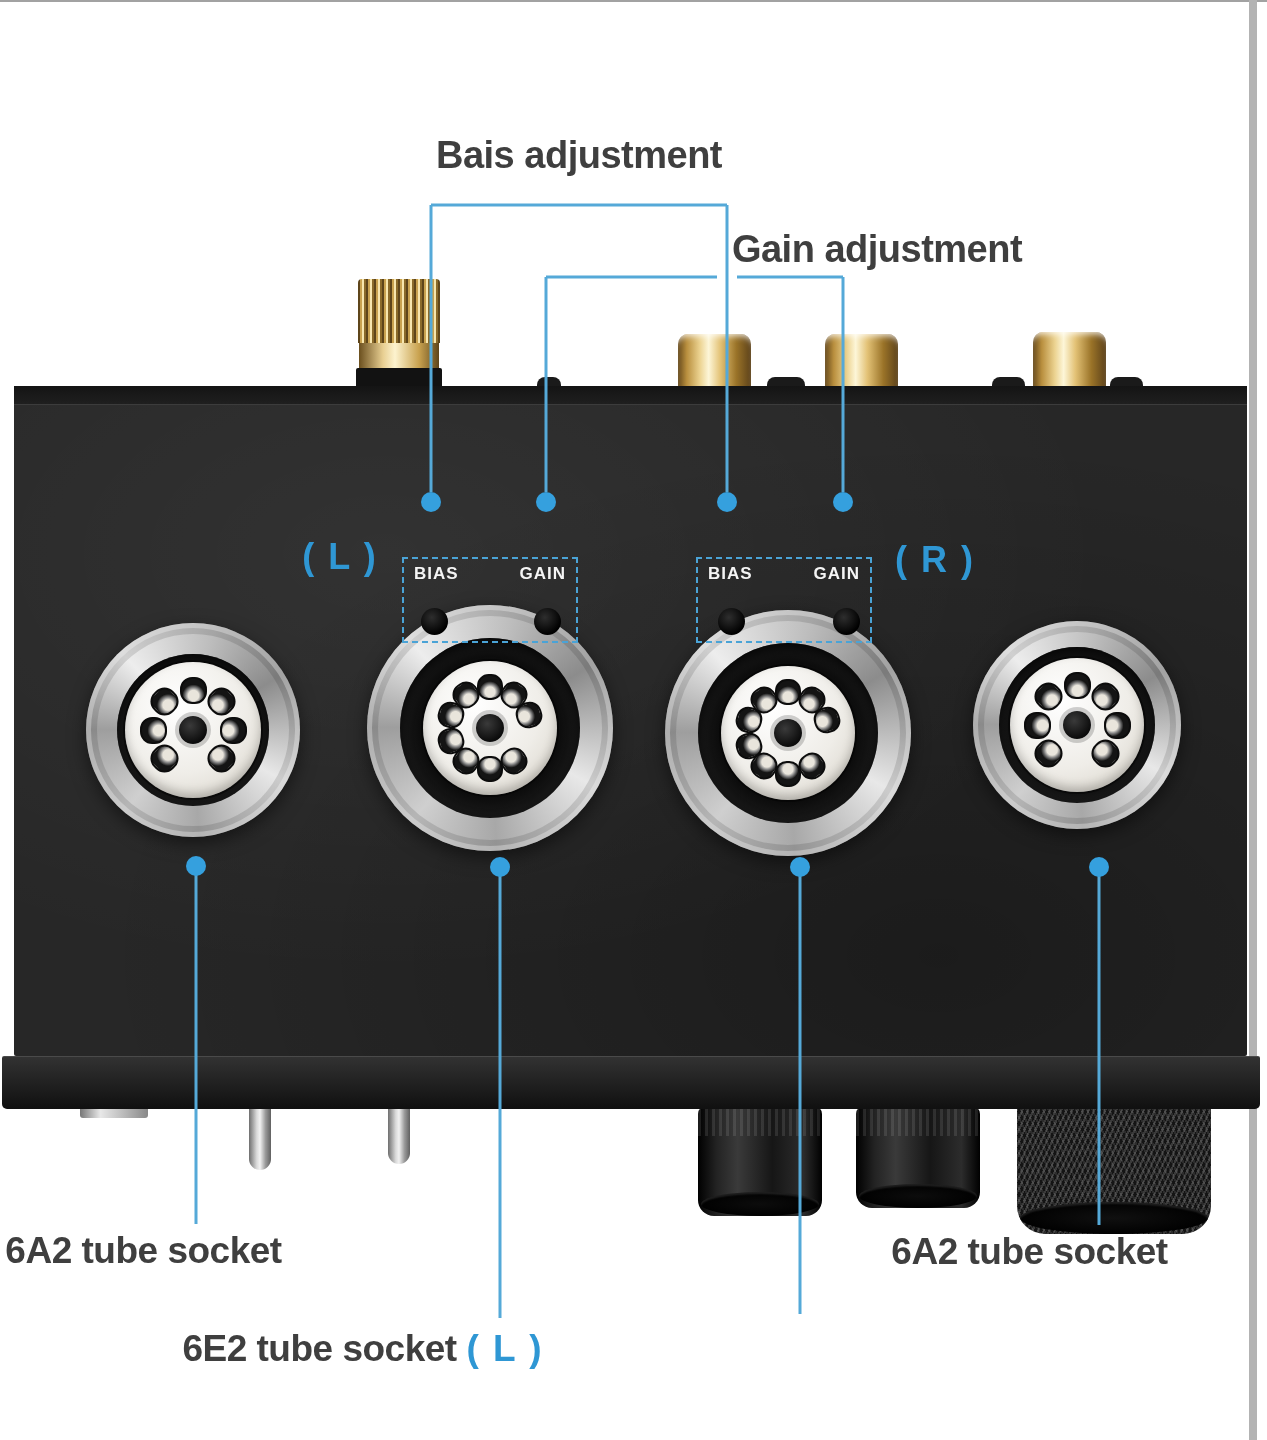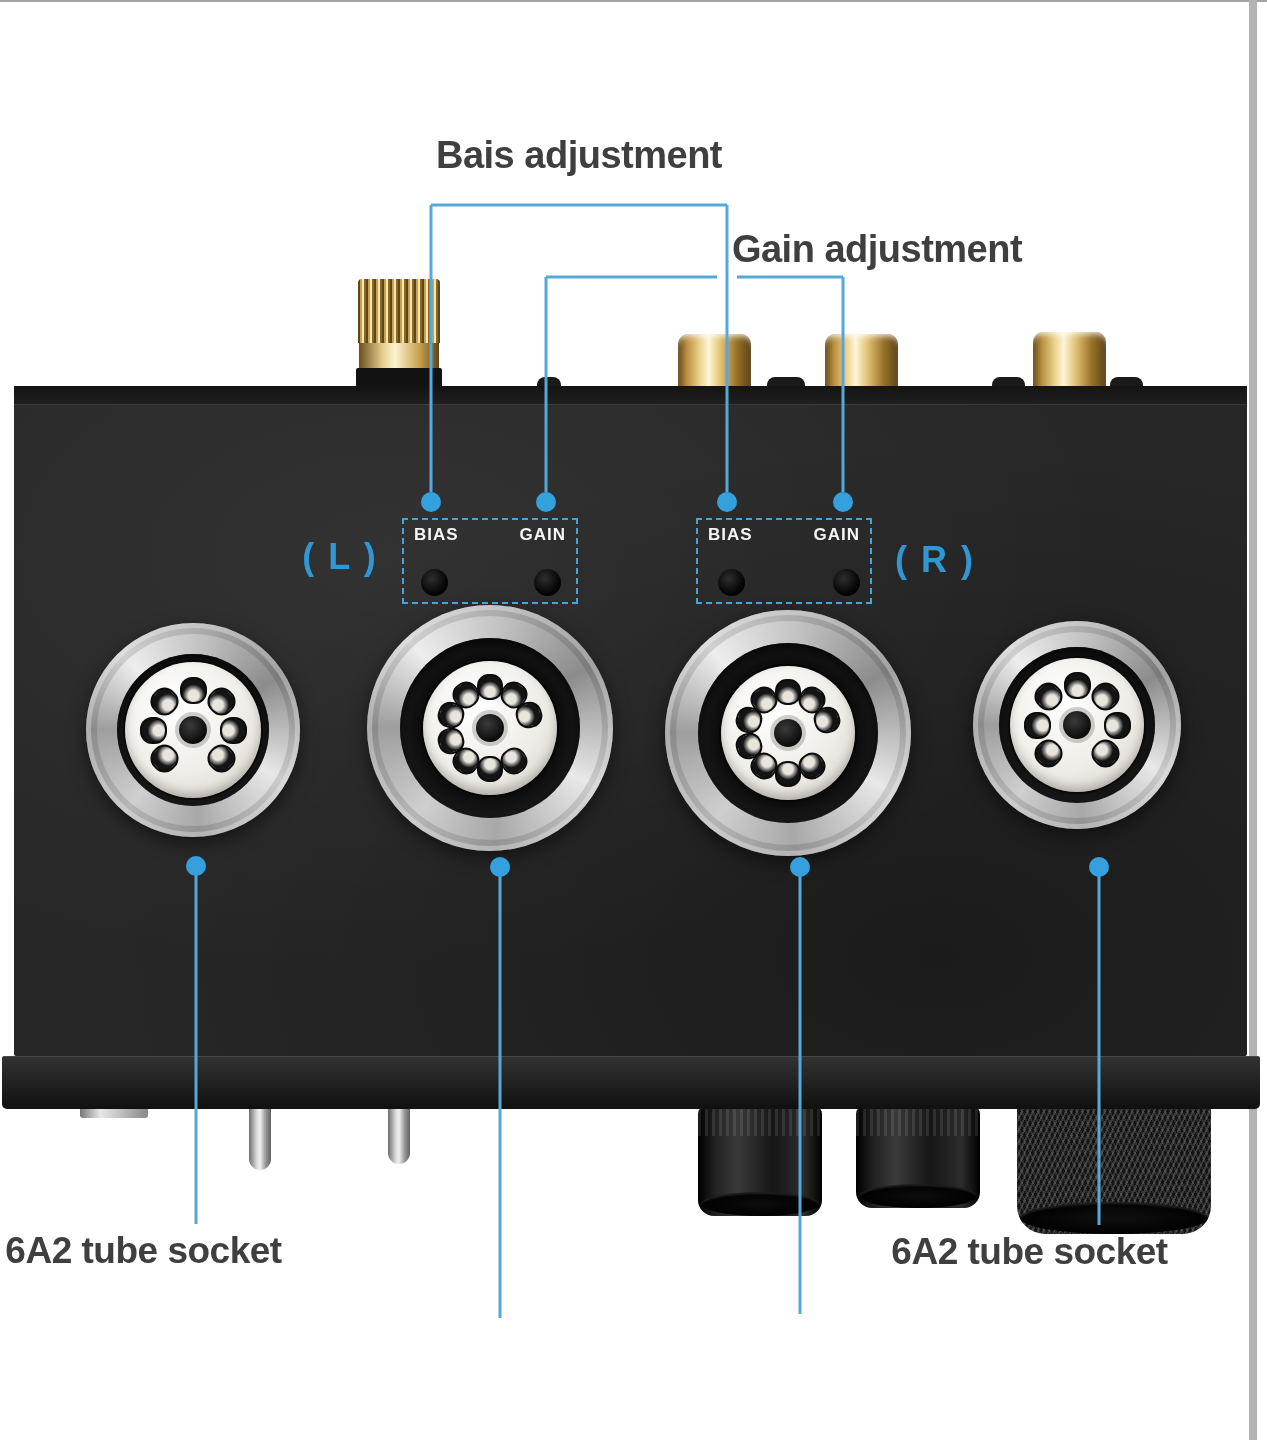--- a/index.html
+++ b/index.html
@@ -63,21 +63,21 @@
     box-shadow:inset 0 -5px 10px rgba(0,0,0,0.22), 0 0 0 2px rgba(0,0,0,0.45);}
   .pin-hole{position:absolute;border-radius:45%;border:2px solid #0c0c0c;box-sizing:border-box;
     background:radial-gradient(circle at 50% 72%,#e9e5dc 0 26%,#8a8a8a 38%,#141414 55%);}
   .chole{position:absolute;left:50%;top:50%;transform:translate(-50%,-50%);border-radius:50%;
     background:radial-gradient(circle at 40% 35%,#3a3a3a,#0c0c0c 70%);
     box-shadow:0 0 0 4px rgba(0,0,0,0.18);}
 
   
   .title{color:#3f3f3f;font-size:38px;font-weight:bold;text-align:center;letter-spacing:-0.5px;}
   .chan{color:#2f97d4;font-size:36px;font-weight:bold;text-align:center;letter-spacing:2px;}
-  .dashed-box{border:2px dashed #4aa3d6;box-sizing:border-box;}
+  .dashed-box{border:2px dashed #4aa3d6;box-sizing:border-box;margin-top:39px;}
   .panel-word{position:absolute;top:5px;color:#f5f5f5;font-size:17px;font-weight:bold;letter-spacing:1px;}
   .trim-hole{position:absolute;width:27px;height:27px;border-radius:50%;
     background:radial-gradient(circle at 40% 35%,#2e2e2e,#000 70%);}
   .sock-label{color:#3f3f3f;font-size:37px;font-weight:bold;text-align:center;letter-spacing:-0.5px;white-space:nowrap;}
   .sock-label .chan-suffix{color:#2f97d4;letter-spacing:2px;}
   svg.overlay{position:absolute;left:0;top:0;z-index:50;pointer-events:none;}
 </style>
 </head>
 <body>
 
@@ -179,20 +179,24 @@
     <div class="trim-hole" style="left:20px;top:49px"></div>
     <div class="trim-hole" style="left:135px;top:49px"></div>
   </div>
   <div class="abs chan" style="left:295px;top:536px;width:90px">( L )</div>
   <div class="abs chan" style="left:890px;top:539px;width:90px">( R )</div>
 
   <div class="abs title" style="left:727px;top:228px;width:300px">Gain adjustment</div>
   <div class="abs title" style="left:429px;top:134px;width:300px">Bais adjustment</div>
 
   <div class="abs sock-label" style="left:0px;top:1230px;width:287px">6A2 tube socket</div>
+  <div class="abs sock-label" style="left:178px;top:1328px;width:370px">
+    <span>6E2 tube socket</span>
+    <span class="chan-suffix">( L )</span>
+  </div>
   <div class="abs sock-label" style="left:886px;top:1231px;width:287px">6A2 tube socket</div>
 
   <svg class="overlay" width="1267" height="1440" viewBox="0 0 1267 1440">
     <g stroke="#55a9d8" stroke-width="3" fill="none">
 
       <path d="M431,205 H727"></path>
       <path d="M431,205 V492"></path>
       <path d="M727,205 V492"></path>
 
       <path d="M546,277 H717 M737,277 H843"></path>

